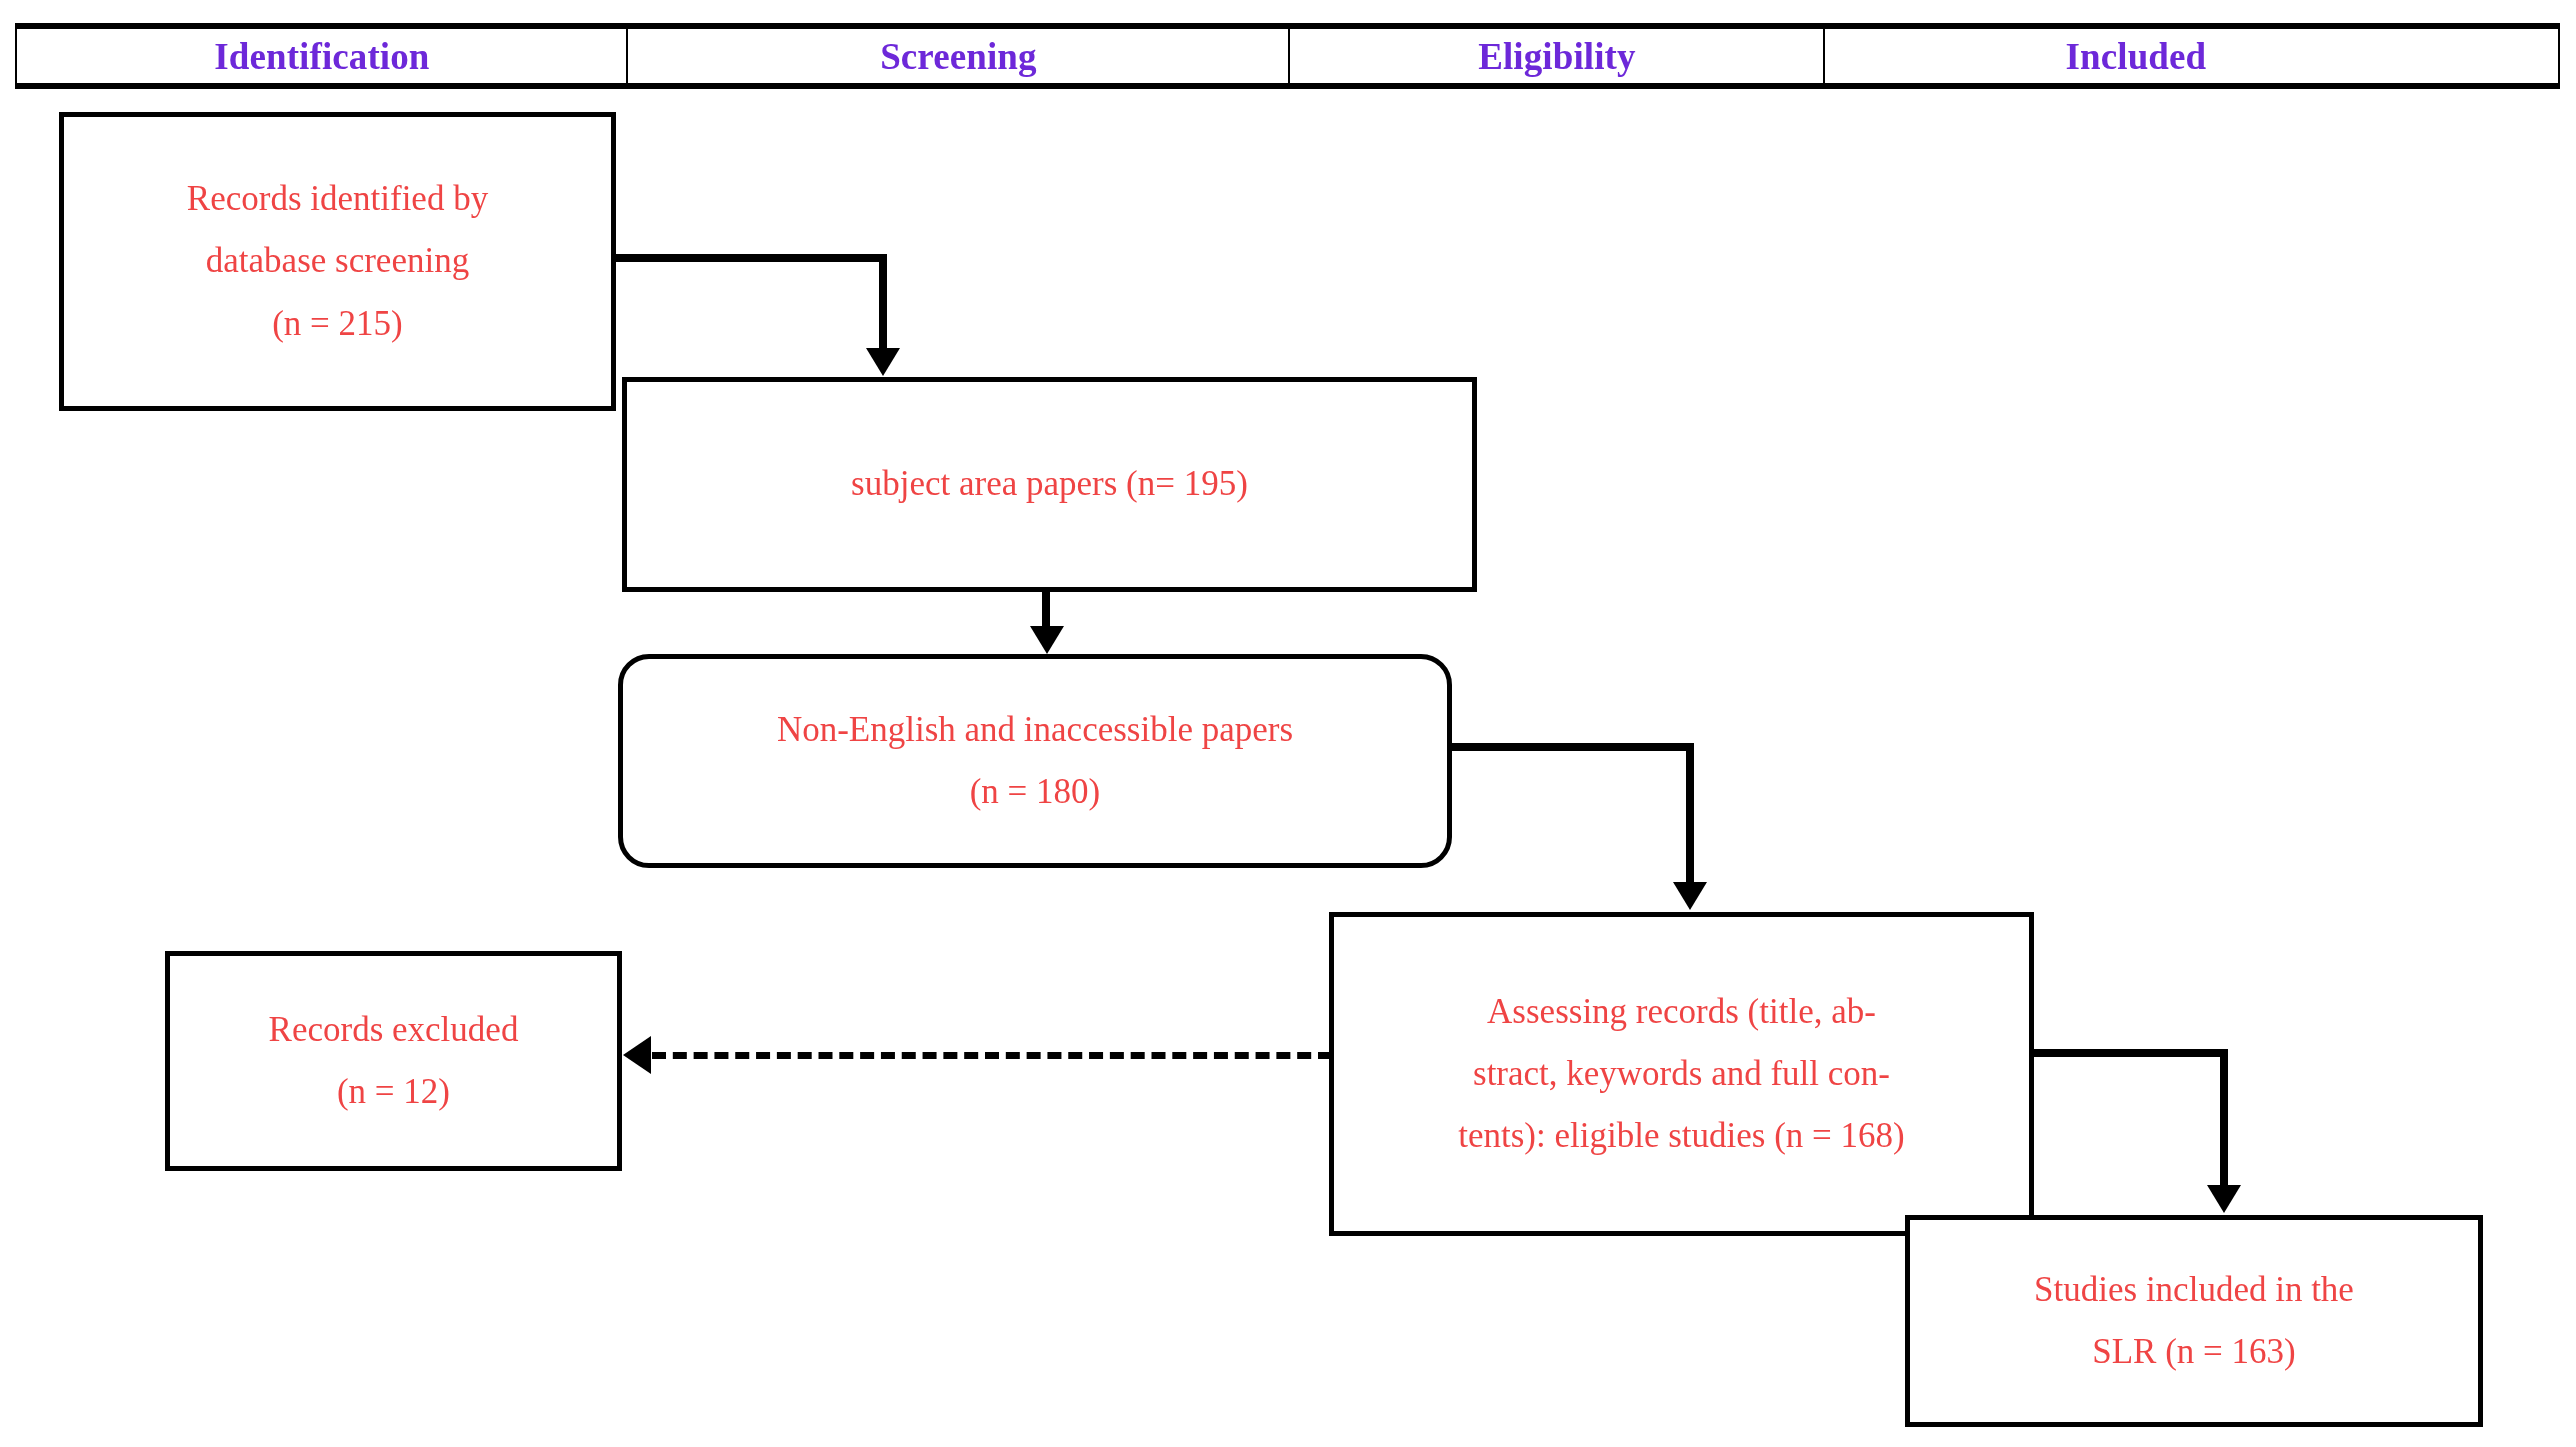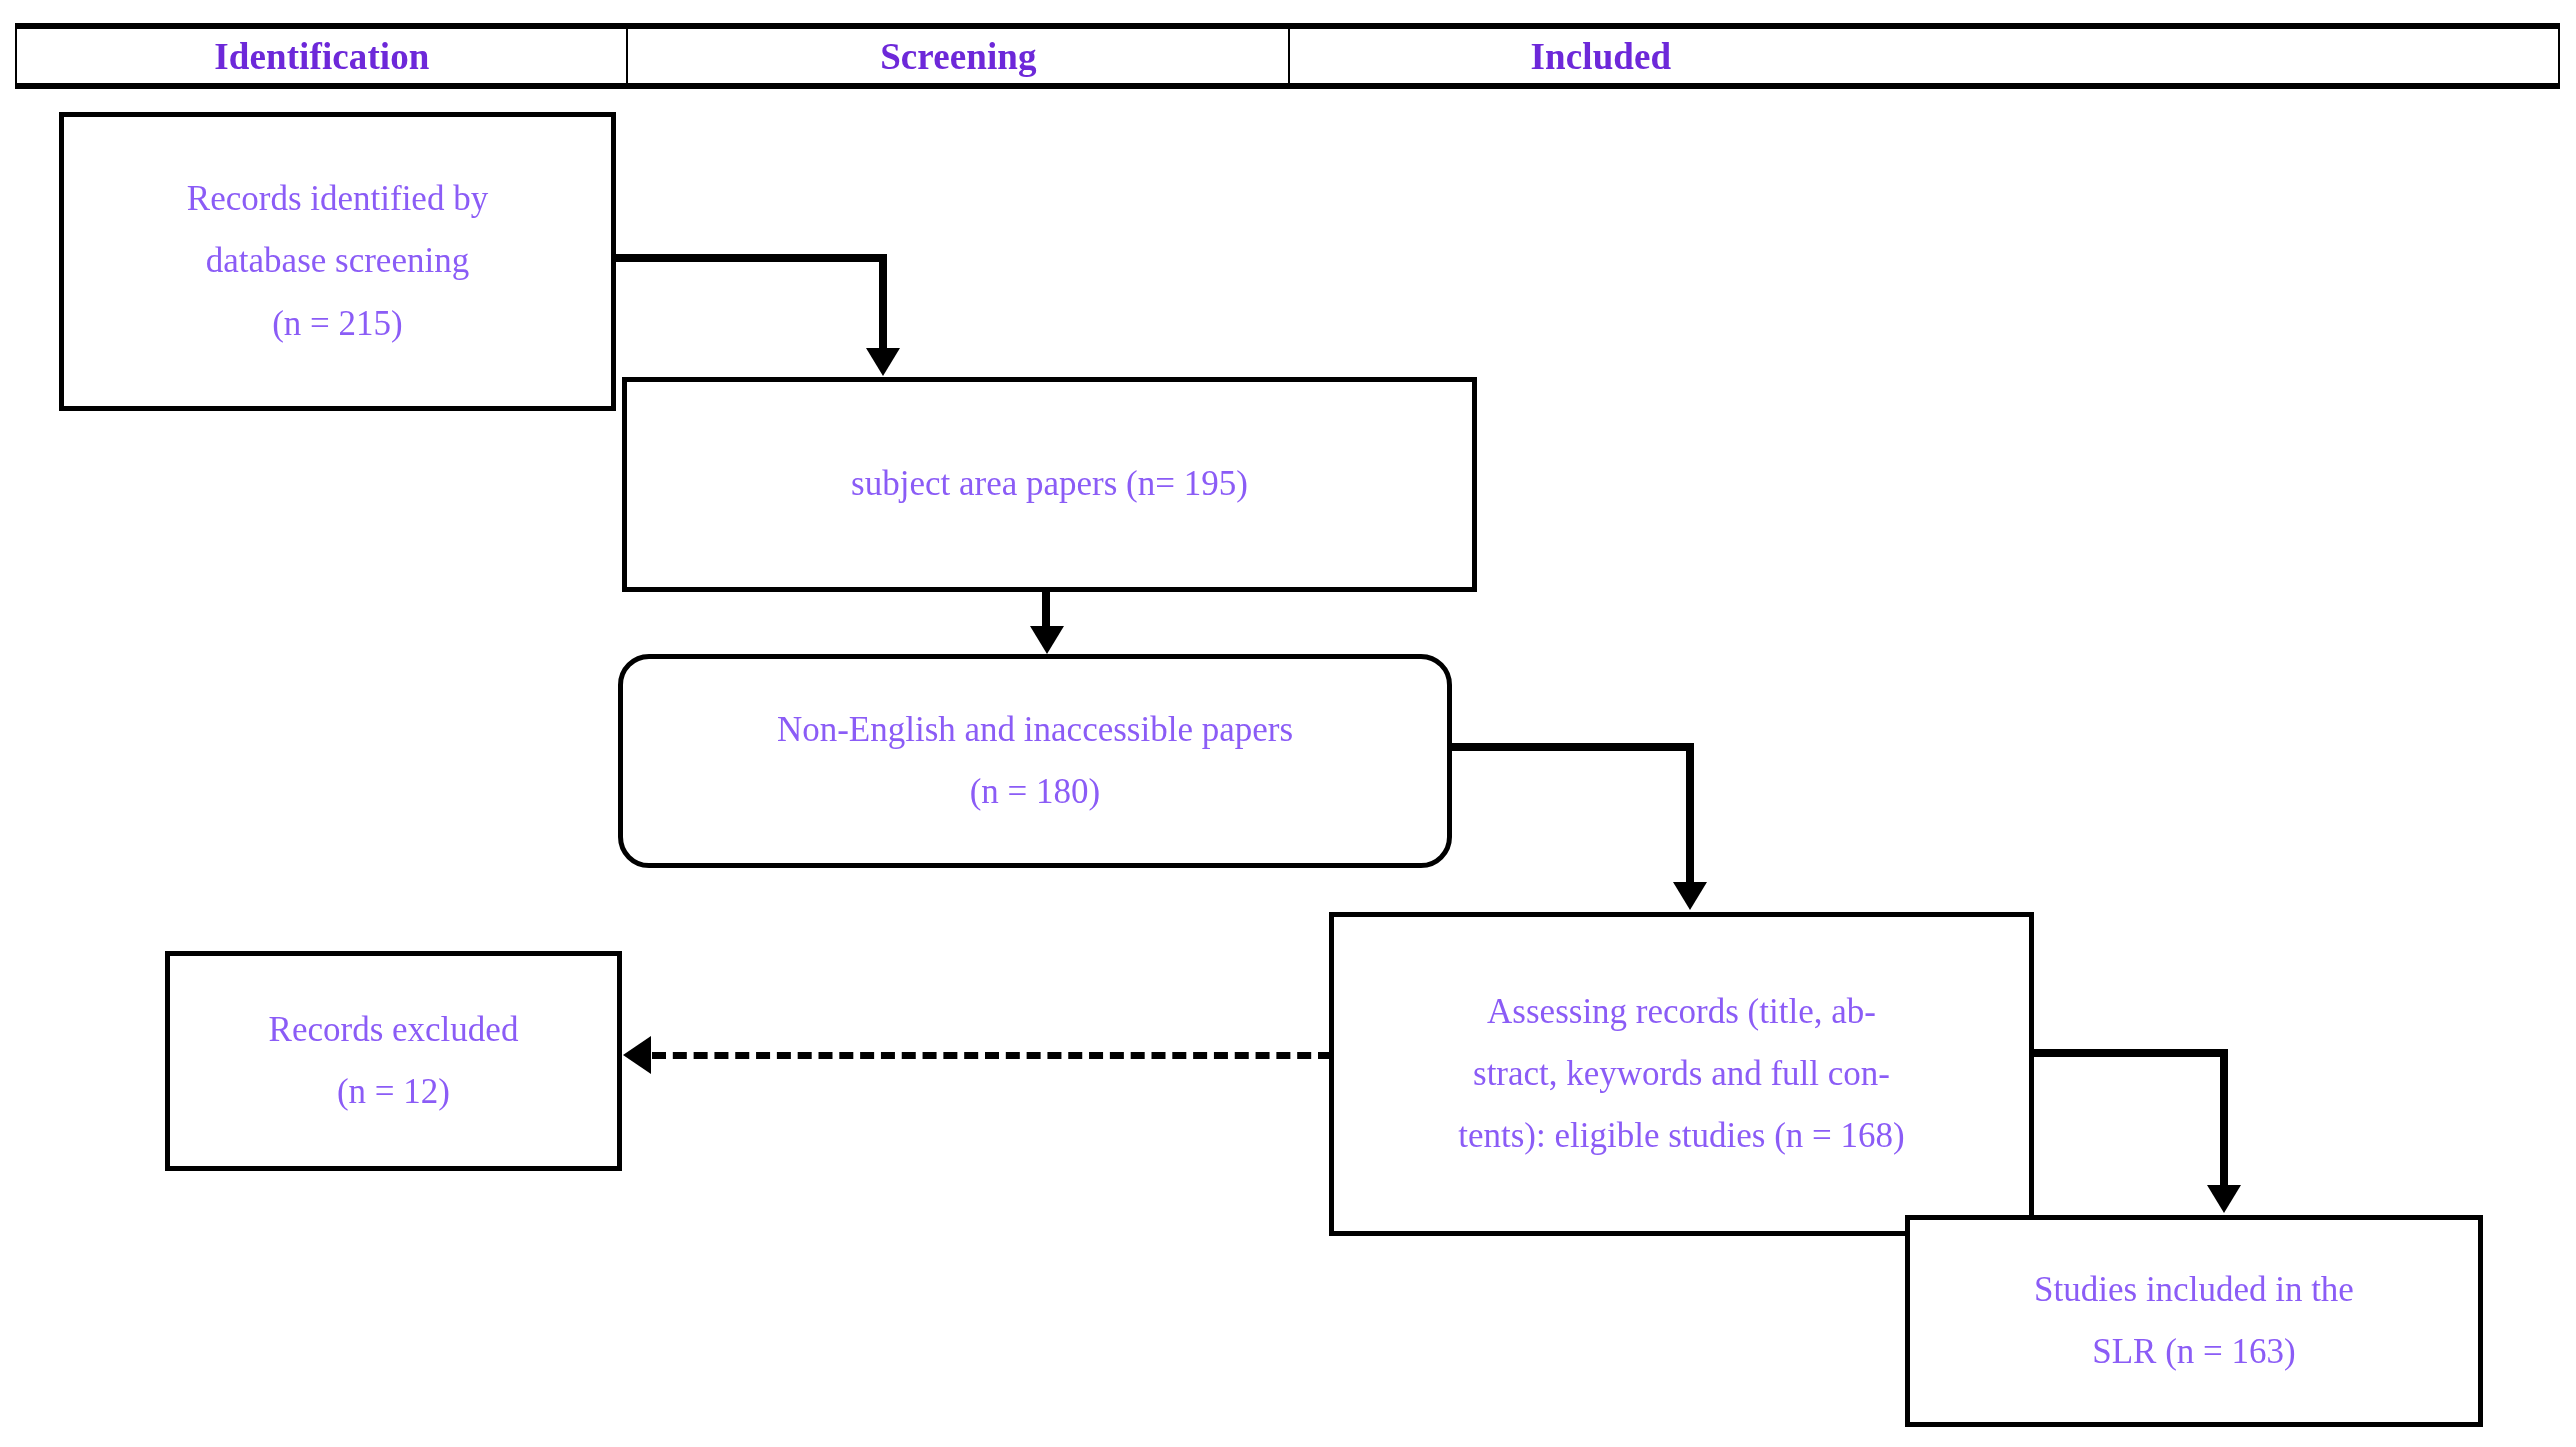--- a/index.html
+++ b/index.html
@@ -56,21 +56,21 @@
     background: #ffffff;
     display: flex;
     flex-direction: column;
     align-items: center;
     justify-content: center;
     padding: 0 11px;
   }
   .flow-line {
     font-size: 35px;
     line-height: 1.78;
-    color: #8b5cf6;
+    color: #ef4444;
     text-align: center;
     white-space: nowrap;
   }
 
   
   .conn-h, .conn-v {
     position: absolute;
     background: #000;
   }
   .conn-dashed {
@@ -97,20 +97,23 @@
 <body>
 
 <div id="stage">
 
   <div id="phase-header">
     <div class="phase-cell" style="width:611px">
       <span class="phase-label">Identification</span>
     </div>
     <div class="phase-cell" style="width:662px">
       <span class="phase-label">Screening</span>
+    </div>
+    <div class="phase-cell" style="width:535px">
+      <span class="phase-label">Eligibility</span>
     </div>
     <div class="phase-cell" style="width:573px">
       <span class="phase-label">Included</span>
     </div>
   </div>
 
   <div class="flow-box" style="left:59px; top:112px; width:557px; height:299px;">
     <div class="flow-line">Records identified by</div>
     <div class="flow-line">database screening</div>
     <div class="flow-line">(n = 215)</div>

